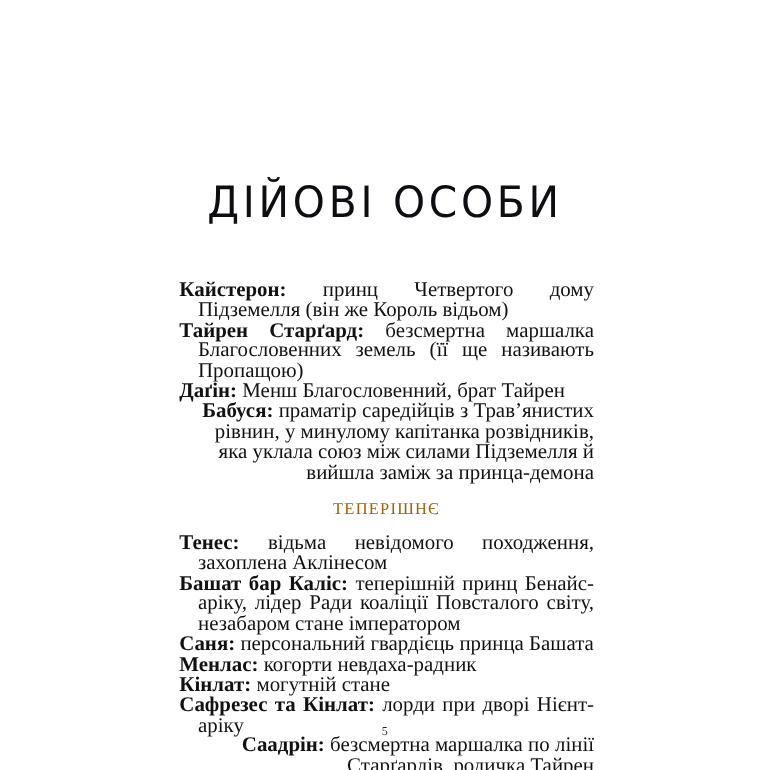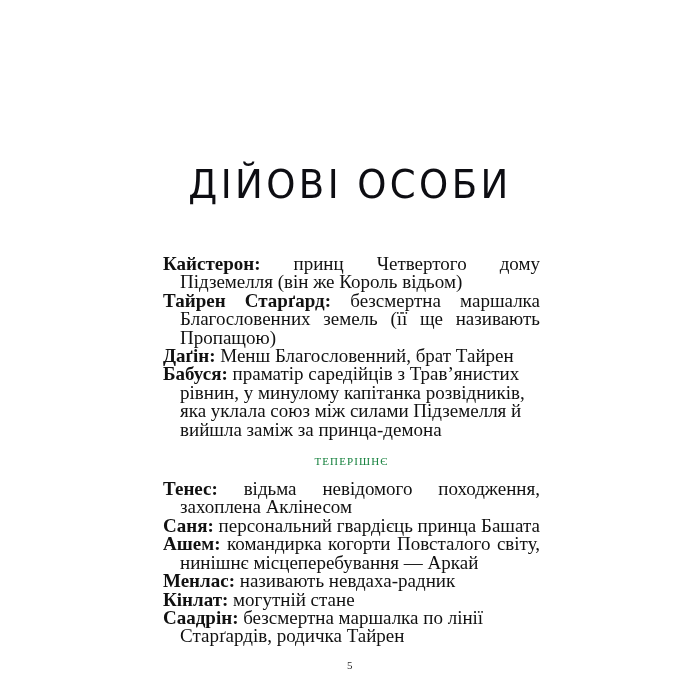--- a/index.html
+++ b/index.html
@@ -56,35 +56,35 @@
     font-size: 19px;
     line-height: 18.4px;
     text-align: justify;
     text-justify: inter-word;
     margin: 0 0 0 0;
     padding-left: 17px;
     text-indent: -17px;
     hyphens: manual;
   }
   .entry:last-child {
-    text-align: left;
+    text-align: right;
   }
 
   .entry .name {
     font-weight: bold;
   }
 
   
   .section-heading {
-    font-size: 11px;
+    font-size: 15px;
     letter-spacing: 1.1px;
     text-align: center;
     margin: 16px 0 13px 0;
     font-weight: 400;
-    color: #15803d;
+    color: #a16207;
   }
 
   
   .folio {
     position: absolute;
     top: 659px;
     left: 0;
     width: 700px;
     text-align: center;
     font-size: 11px;
@@ -107,24 +107,25 @@
           <p class="entry"><span class="name">Кайстерон:</span><span> принц Четвертого дому Підземелля (він же Король відьом)</span></p>
           <p class="entry"><span class="name">Тайрен Старґард:</span><span> безсмертна маршалка Благословенних земель (її ще називають Пропащою)</span></p>
           <p class="entry"><span class="name">Даґін:</span><span> Менш Благословенний, брат Тайрен</span></p>
           <p class="entry"><span class="name">Бабуся:</span><span> праматір саредійців з Трав’янистих рівнин, у минулому капітанка розвідників, яка уклала союз між силами Підземелля й вийшла заміж за принца-демона</span></p>
         </div>
     </div>
     <div class="block">
       <h2 class="section-heading">ТЕПЕРІШНЄ</h2>
       <div>
           <p class="entry"><span class="name">Тенес:</span><span> відьма невідомого походження, захоплена Аклінесом</span></p>
+          <p class="entry"><span class="name">Башат бар Каліс:</span><span> теперішній принц Бенайс-аріку, лідер Ради коаліції Повсталого світу, незабаром стане імператором</span></p>
           <p class="entry"><span class="name">Саня:</span><span> персональний гвардієць принца Башата</span></p>
-          <p class="entry"><span class="name">Ашем:</span><span> командирка когорти Повсталого світу, нинішнє місцеперебування — Аркай</span></p>
-          <p class="entry"><span class="name">Менлас:</span><span> називають невдаха-радник</span></p>
+          <p class="entry"><span class="name">Менлас:</span><span> когорти невдаха-радник</span></p>
           <p class="entry"><span class="name">Кінлат:</span><span> могутній стане</span></p>
+          <p class="entry"><span class="name">Сафрезес та Кінлат:</span><span> лорди при дворі Нієнт-аріку</span></p>
           <p class="entry"><span class="name">Саадрін:</span><span> безсмертна маршалка по лінії Старґардів, родичка Тайрен</span></p>
         </div>
     </div>
   </div>
 
   <div class="folio">5</div>
 
 </div>
 
 </body></html>

